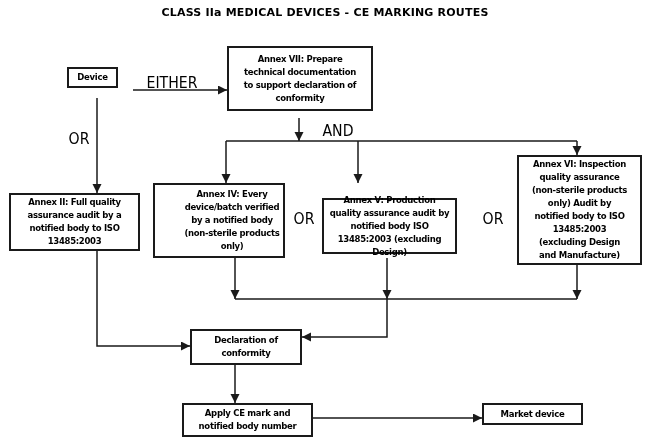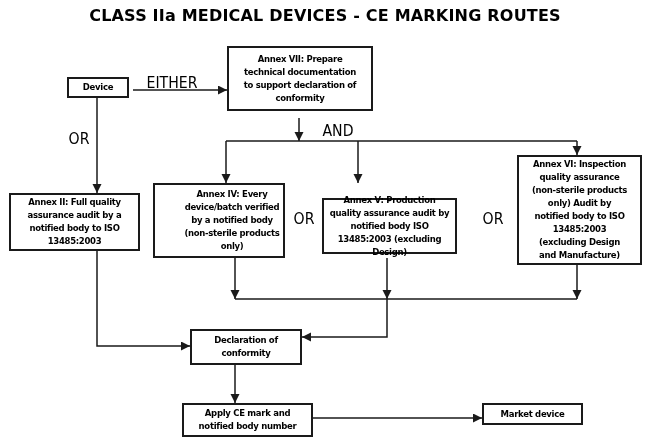--- a/index.html
+++ b/index.html
@@ -2,31 +2,31 @@
 <html style="--background: #ffffff; --line: #1a1a1a; --box_border: #1a1a1a; --text: #000000;"><head>
 <meta charset="utf-8">
 <style>
   html,body{margin:0;padding:0;background:#ffffff;}
   .canvas{
     position:relative;width:650px;height:446px;background:var(--background,#fff);
     font-family:"DejaVu Sans",sans-serif;color:var(--text,#000);overflow:hidden;
   }
   .title{
     position:absolute;left:0;right:0;top:6px;text-align:center;
-    font-size:16px;font-weight:bold;letter-spacing:.2px;
+    font-size:11px;font-weight:bold;letter-spacing:.2px;
   }
   svg.wires{position:absolute;left:0;top:0;width:650px;height:446px;}
   svg.wires path{stroke:var(--line,#1a1a1a);stroke-width:1.5;fill:none;}
   .node{
     position:absolute;box-sizing:border-box;border:2px solid var(--box_border,#1a1a1a);
     background:var(--background,#fff);display:flex;align-items:center;justify-content:center;
     text-align:center;font-weight:bold;font-size:8.5px;line-height:13px;letter-spacing:-.3px;
   }
   .node span{white-space:pre;display:block;}
-  .n-device{left:67px;top:77px;width:62px;height:21px;text-align:center;}
+  .n-device{left:67px;top:67px;width:51px;height:21px;text-align:center;}
   .n-annex7{left:227px;top:46px;width:146px;height:65px;}
   .n-annex2{left:9px;top:193px;width:131px;height:58px;}
   .n-annex4{left:153px;top:183px;width:132px;height:75px;padding-left:26px;}
   .n-annex5{left:322px;top:198px;width:135px;height:56px;}
   .n-annex6{left:517px;top:155px;width:125px;height:110px;justify-content:center;}
   .n-declaration{left:190px;top:329px;width:112px;height:36px;}
   .n-applyce{left:182px;top:403px;width:131px;height:34px;}
   .n-market{left:482px;top:403px;width:101px;height:22px;}
   .edge-label{
     position:absolute;font-size:16px;font-weight:400;text-align:center;

